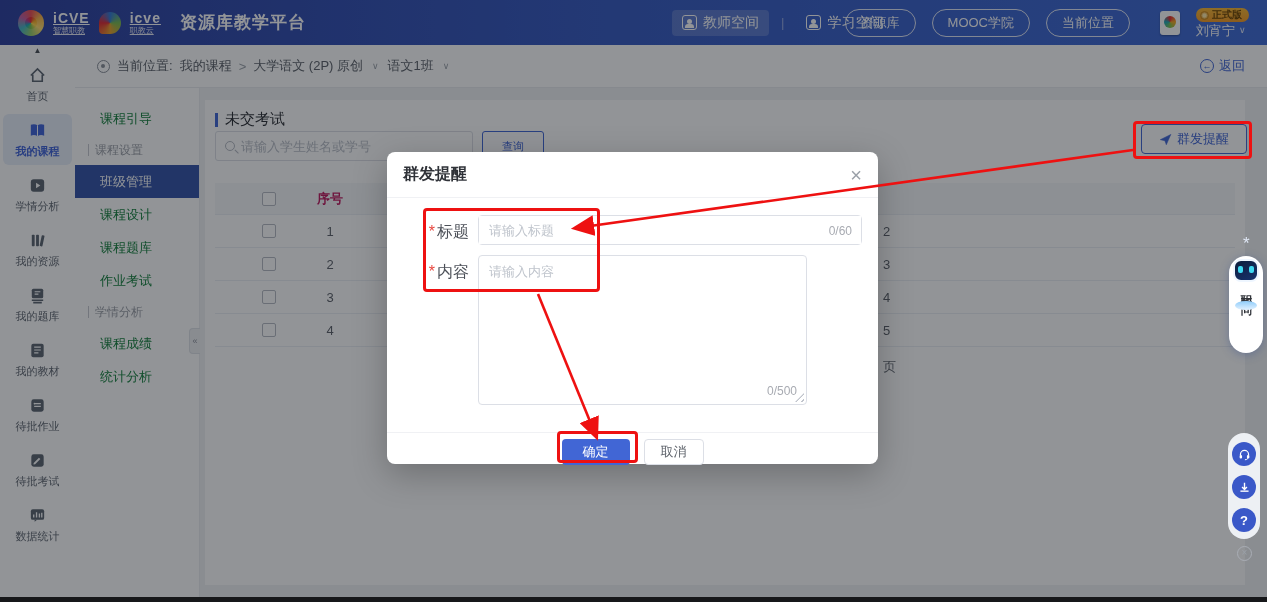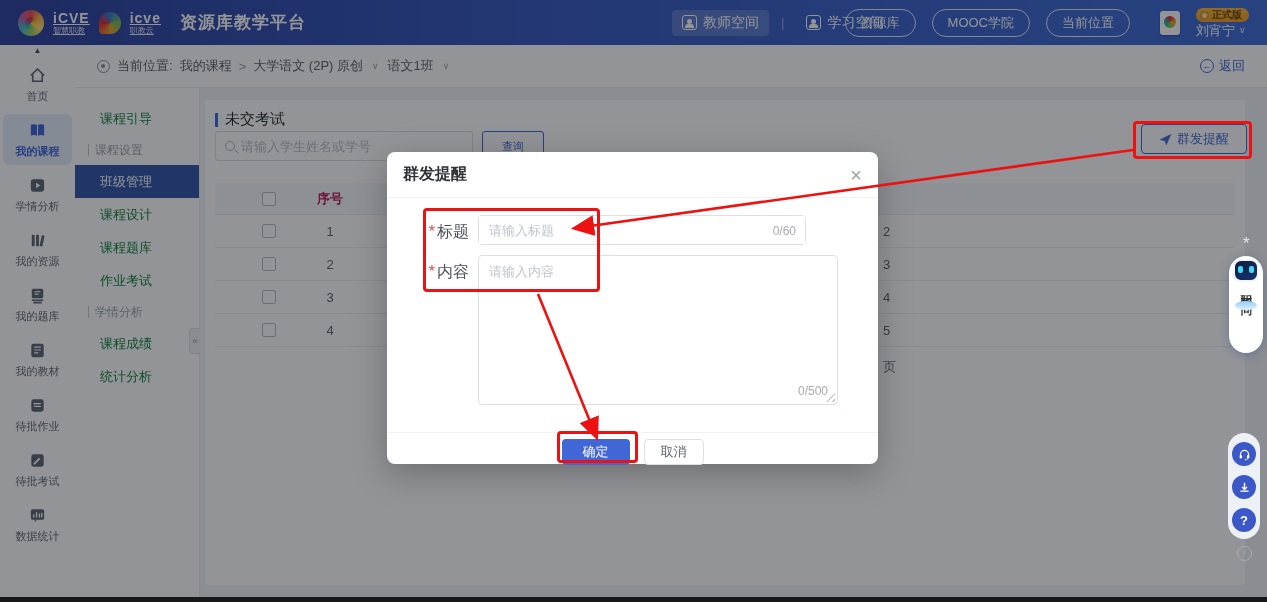--- a/index.html
+++ b/index.html
@@ -101,25 +101,25 @@
   .overlay { position:absolute; inset:0; background:rgba(14,17,24,0.45); z-index:50; }
 
   
   .modal { position:absolute; left:387px; top:152px; width:491px; height:312px; background:#fff; border-radius:8px;
            box-shadow:0 10px 34px rgba(0,0,0,.25); z-index:60; }
   .m-head { height:46px; display:flex; align-items:center; justify-content:space-between; padding:0 16px; border-bottom:1px solid #f0f1f4; }
   .m-title { font-size:16px; font-weight:bold; color:#2f3238; }
   .m-close { font-size:20px; color:#9aa0a8; cursor:pointer; line-height:1; }
   .f-label { position:absolute; width:64px; text-align:right; font-size:16px; color:#4c5058; }
   .f-label .req { color:#e8473f; margin-right:2px; }
-  .inp-wrap { position:absolute; left:91px; width:328px; border:1px solid #dcdfe6; border-radius:4px; background:#fff; }
+  .inp-wrap { position:absolute; left:91px; width:384px; border:1px solid #dcdfe6; border-radius:4px; background:#fff; }
   .inp-wrap input { width:100%; height:28px; border:none; outline:none; padding:0 48px 0 10px; font-size:13px; font-family:inherit; color:#333; }
   .inp-wrap input::placeholder, .ta-wrap textarea::placeholder { color:#bfc4cc; }
   .counter { position:absolute; right:9px; font-size:12px; color:#a8abb2; }
-  .ta-wrap { position:absolute; left:91px; top:103px; width:360px; height:150px; border:1px solid #dcdfe6; border-radius:4px; background:#fff; }
+  .ta-wrap { position:absolute; left:91px; top:103px; width:329px; height:150px; border:1px solid #dcdfe6; border-radius:4px; background:#fff; }
   .ta-wrap textarea { width:100%; height:100%; border:none; outline:none; resize:none; padding:7px 10px; font-size:13px; font-family:inherit; color:#333; background:transparent; }
   .ta-handle { position:absolute; right:2px; bottom:2px; width:9px; height:9px;
                background:repeating-linear-gradient(135deg,transparent 0 2.5px,#c0c4cc 2.5px 3.8px); clip-path:polygon(100% 0,100% 100%,0 100%); }
   .m-foot { position:absolute; left:0; top:280px; width:100%; height:32px; border-top:1px solid #f0f1f4;
             display:flex; justify-content:center; gap:14px; padding-top:6px; }
   .btn-ok { width:68px; height:26px; background:#4166d5; color:#fff; border:none; border-radius:4px; font-size:13px; cursor:pointer; font-family:inherit; }
   .btn-cancel { width:60px; height:26px; background:#fff; color:#5d626a; border:1px solid #dcdfe6; border-radius:4px; font-size:13px; cursor:pointer; font-family:inherit; }
 
   
   .sparkle { position:absolute; left:1243px; top:234px; color:#dfe7f5; font-size:17px; z-index:70; }

